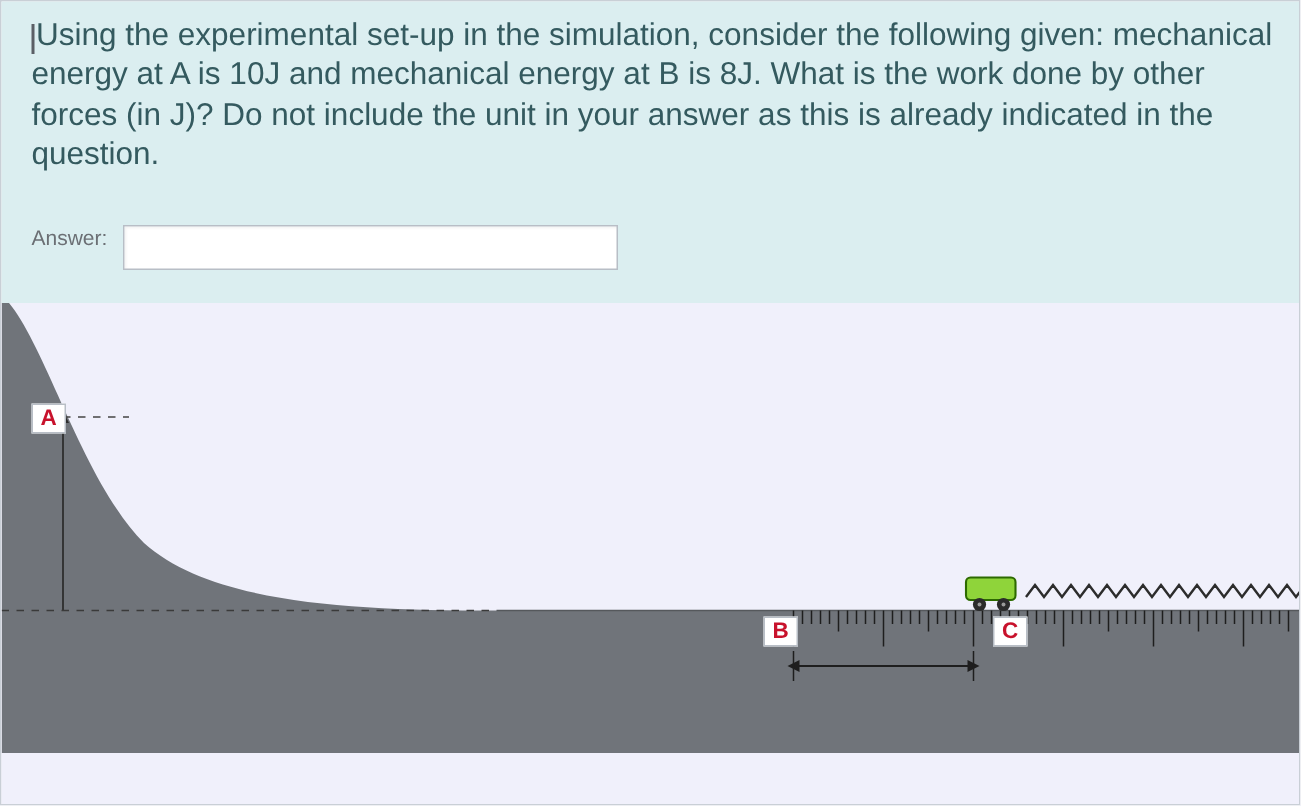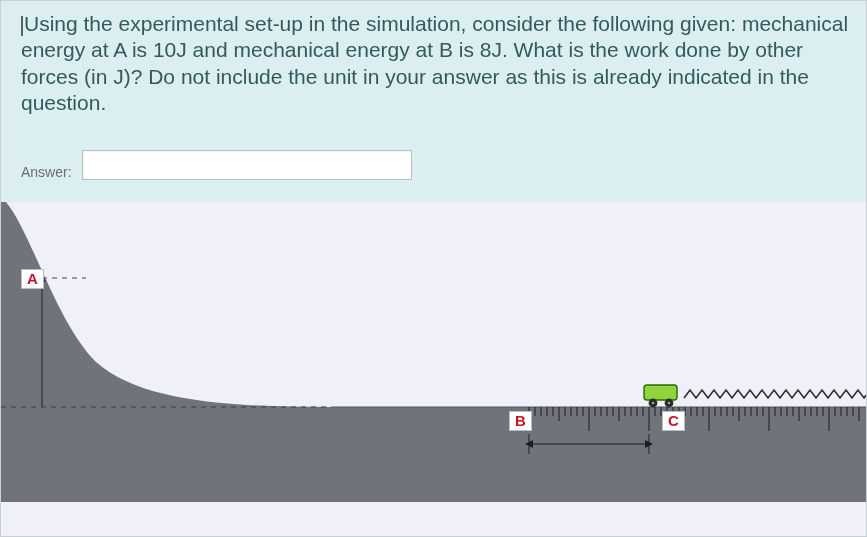--- a/index.html
+++ b/index.html
@@ -25,21 +25,21 @@
     margin-right: 1px;
     margin-bottom: -2px;
   }
   .qtext {
     font-size: 21px;
     line-height: 1.25;
     color: #345a5f;
   }
   .answer-row {
     display: flex;
-    align-items: flex-end;
+    align-items: flex-start;
     margin-top: 34px;
     margin-bottom: 4px;
   }
   .answer-label {
     font-size: 14px;
     color: #6b6f74;
     margin-right: 10px;
   }
   .answer-input {
     width: 330px;

